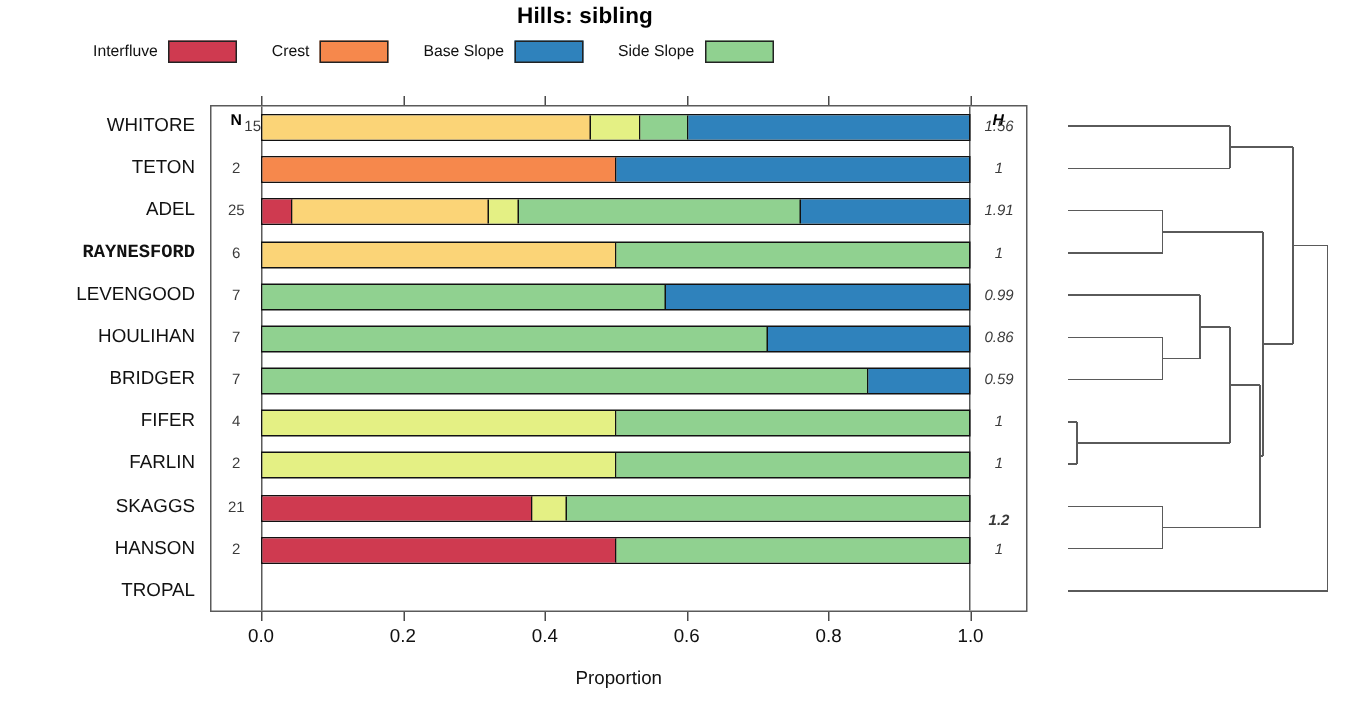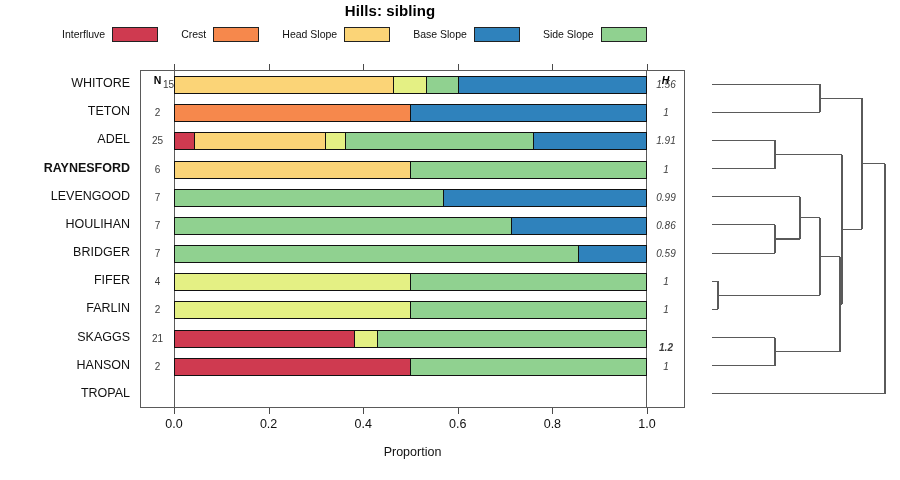--- a/index.html
+++ b/index.html
@@ -95,38 +95,34 @@
   <div class="legend">
       <div class="legend-item">
         <span class="legend-label">Interfluve</span>
         <span class="legend-swatch" style="background: rgb(207, 58, 80);"></span>
       </div>
       <div class="legend-item">
         <span class="legend-label">Crest</span>
         <span class="legend-swatch" style="background: rgb(246, 136, 76);"></span>
       </div>
       <div class="legend-item">
-        <span class="legend-label">Head Slope</span>
-        <span class="legend-swatch" style="background: rgb(251, 212, 119);"></span>
-      </div>
-      <div class="legend-item">
         <span class="legend-label">Base Slope</span>
         <span class="legend-swatch" style="background: rgb(47, 130, 188);"></span>
       </div>
       <div class="legend-item">
         <span class="legend-label">Side Slope</span>
         <span class="legend-swatch" style="background: rgb(144, 209, 144);"></span>
       </div>
     </div>
 
   <div class="ylabels">
       <div class="ytick" style="top: 7.08333px;">WHITORE</div>
       <div class="ytick" style="top: 35.25px;">TETON</div>
       <div class="ytick" style="top: 63.4167px;">ADEL</div>
-      <div class="ytick bold" style="top: 91.5833px;">RAYNESFORD</div>
+      <div class="ytick bold" style="top: 91.5833px; font-family: Liberation Mono, monospace;">RAYNESFORD</div>
       <div class="ytick" style="top: 119.75px;">LEVENGOOD</div>
       <div class="ytick" style="top: 147.917px;">HOULIHAN</div>
       <div class="ytick" style="top: 176.083px;">BRIDGER</div>
       <div class="ytick" style="top: 204.25px;">FIFER</div>
       <div class="ytick" style="top: 232.417px;">FARLIN</div>
       <div class="ytick" style="top: 260.583px;">SKAGGS</div>
       <div class="ytick" style="top: 288.75px;">HANSON</div>
       <div class="ytick" style="top: 316.917px;">TROPAL</div>
     </div>
 

